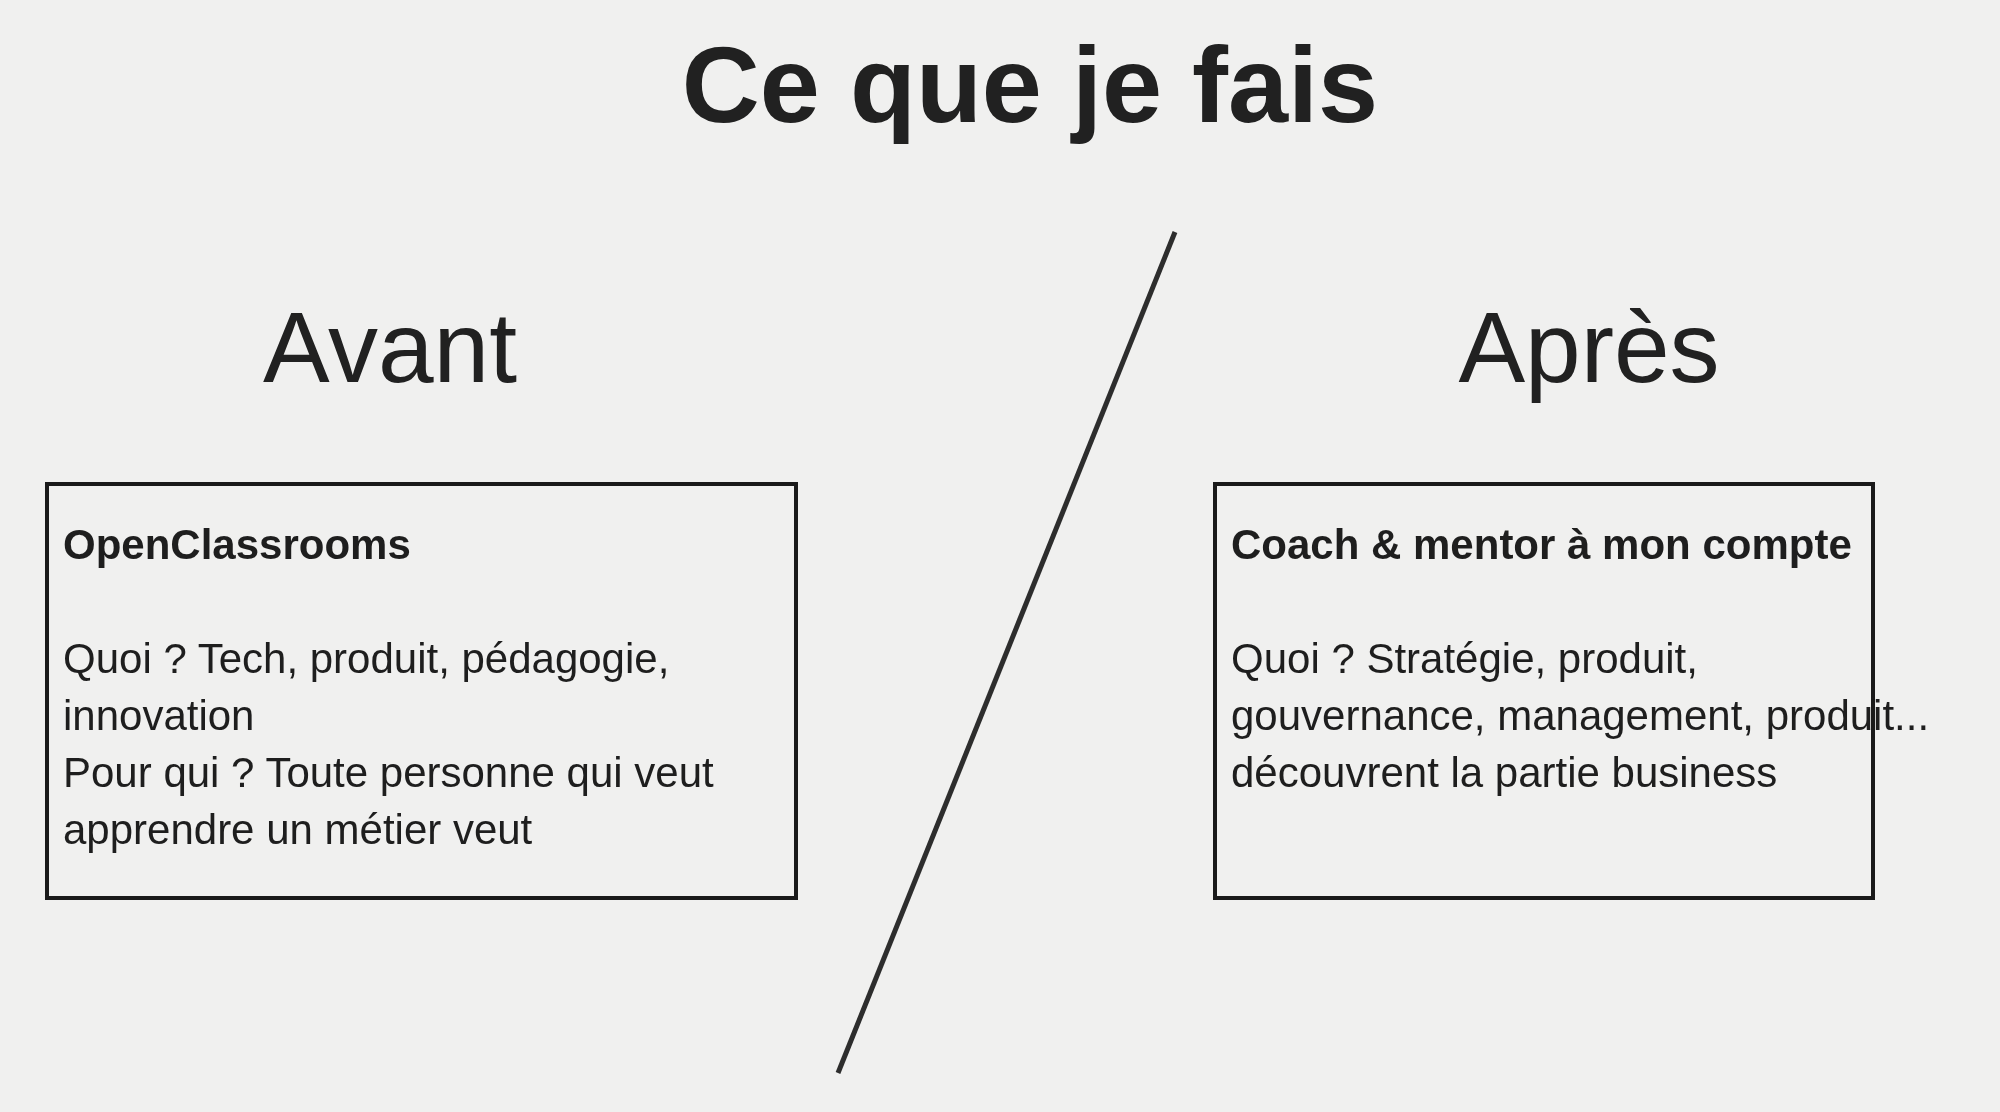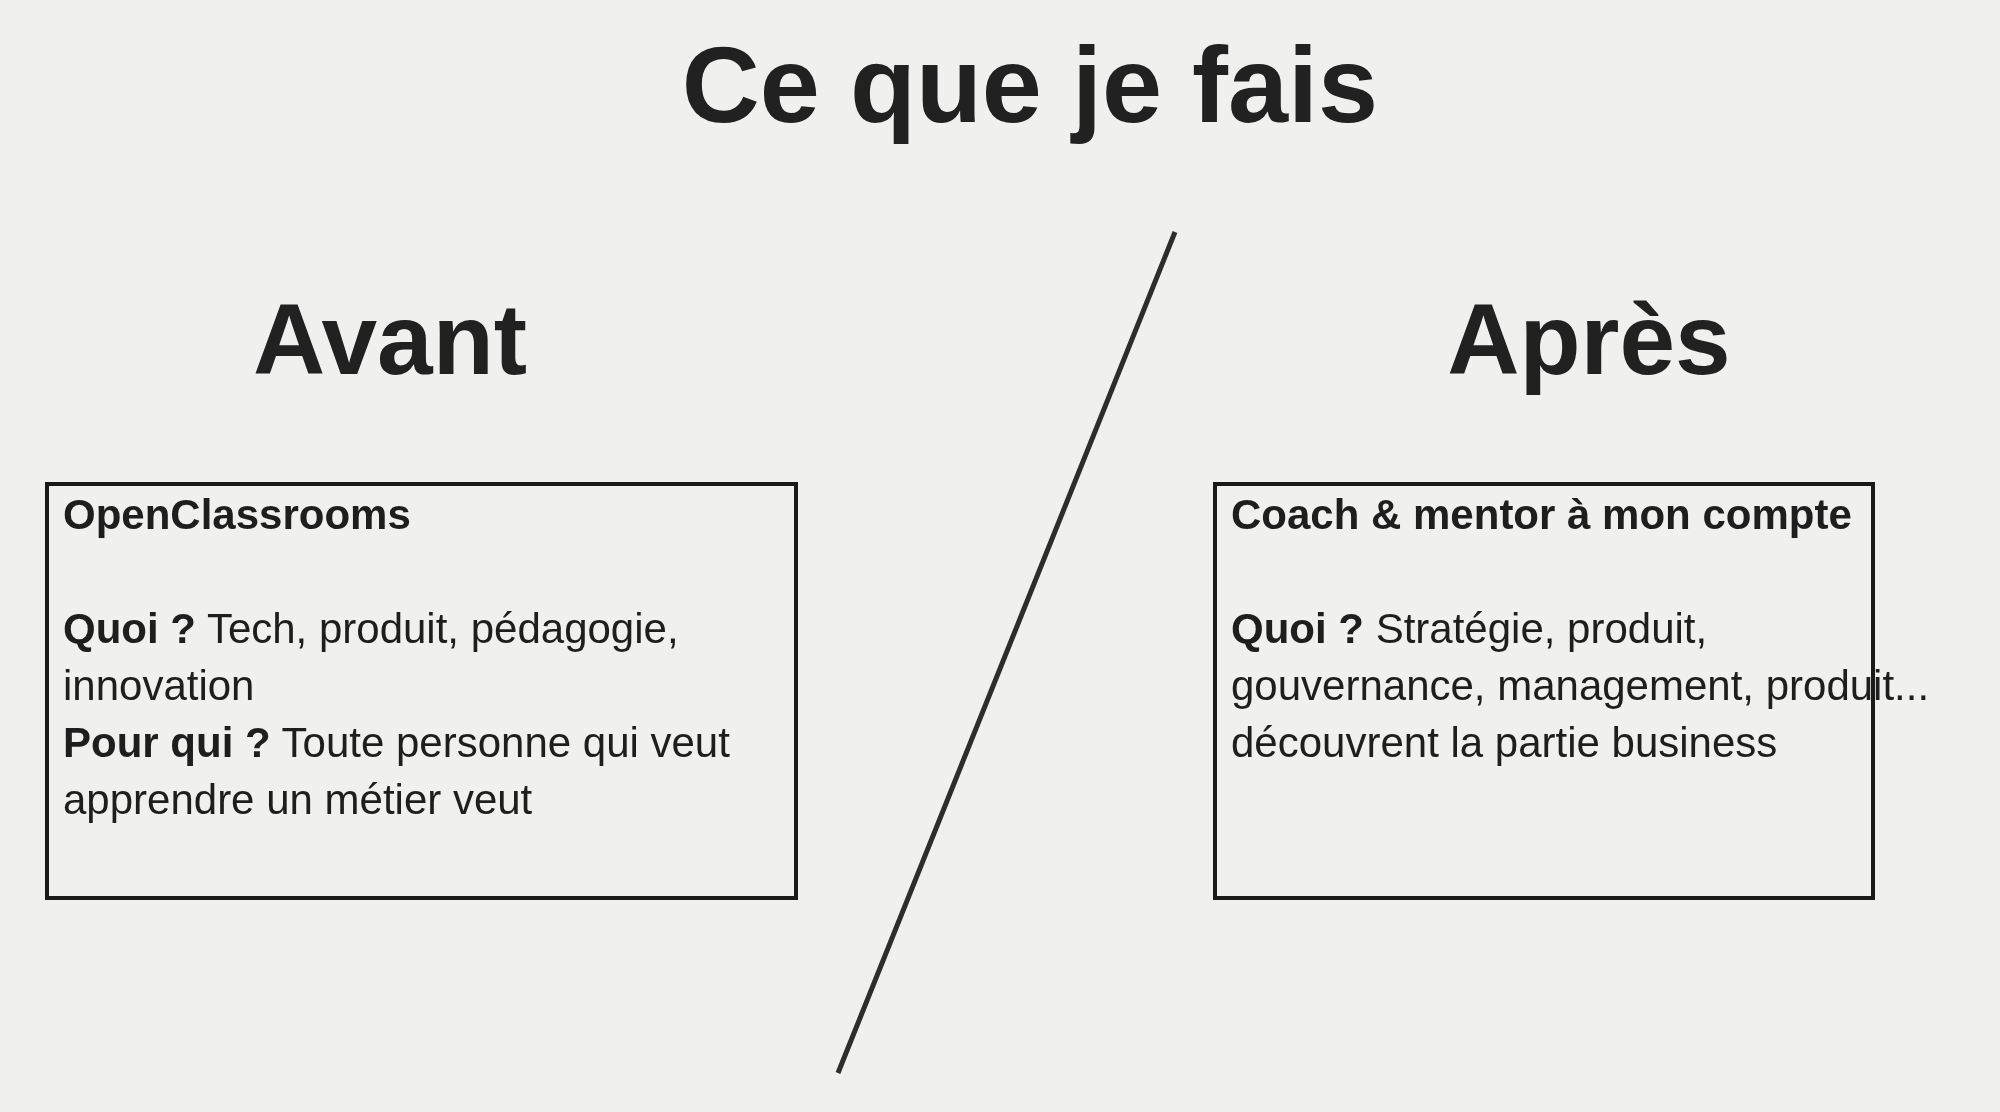--- a/index.html
+++ b/index.html
@@ -22,54 +22,54 @@
     left: 1030px;
     transform: translateX(-50%);
     font-size: 108px;
     line-height: 1.1;
     font-weight: 700;
     color: #212121;
     white-space: nowrap;
   }
   .col-heading {
     position: absolute;
-    top: 284px;
+    top: 292px;
     transform: translateX(-50%);
     font-size: 100px;
     line-height: 1.1;
-    font-weight: 700;
+    font-weight: 400;
     color: #212121;
     white-space: nowrap;
   }
   .col-heading.left  { left: 390px; }
   .col-heading.right { left: 1589px; }
   .info-box {
     position: absolute;
     top: 482px;
     height: 418px;
     border: 4px solid #1a1a1a;
     background: #f0f0ef;
     box-sizing: border-box;
-    padding: 0 14px;
+    padding: 30px 14px;
   }
   .info-box.left  { left: 45px;   width: 753px; }
   .info-box.right { left: 1213px; width: 662px; }
   .box-title {
     font-size: 42px;
     line-height: 57px;
     font-weight: 700;
     white-space: nowrap;
   }
   .box-spacer { height: 57px; }
   .box-line {
     font-size: 42px;
     line-height: 57px;
     white-space: nowrap;
   }
-  .box-line .lbl { font-weight: 700; margin-top: 6px; }
+  .box-line .lbl { font-weight: 400; margin-top: 6px; }
   .divider-svg {
     position: absolute;
     top: 0; left: 0;
     width: 2000px;
     height: 1112px;
     pointer-events: none;
   }
 </style>
 </head>
 <body>

